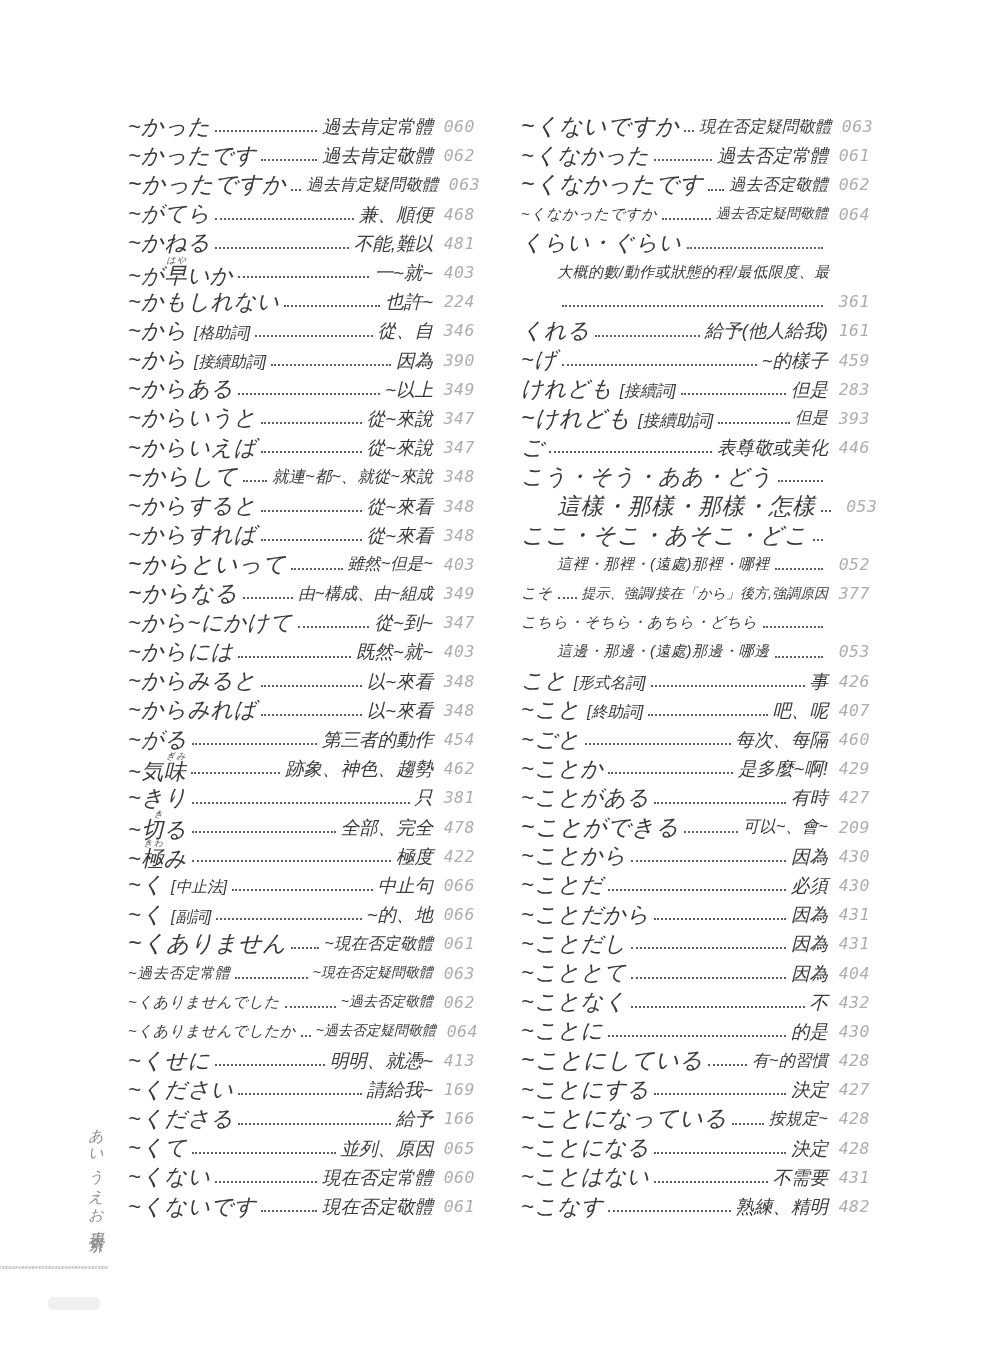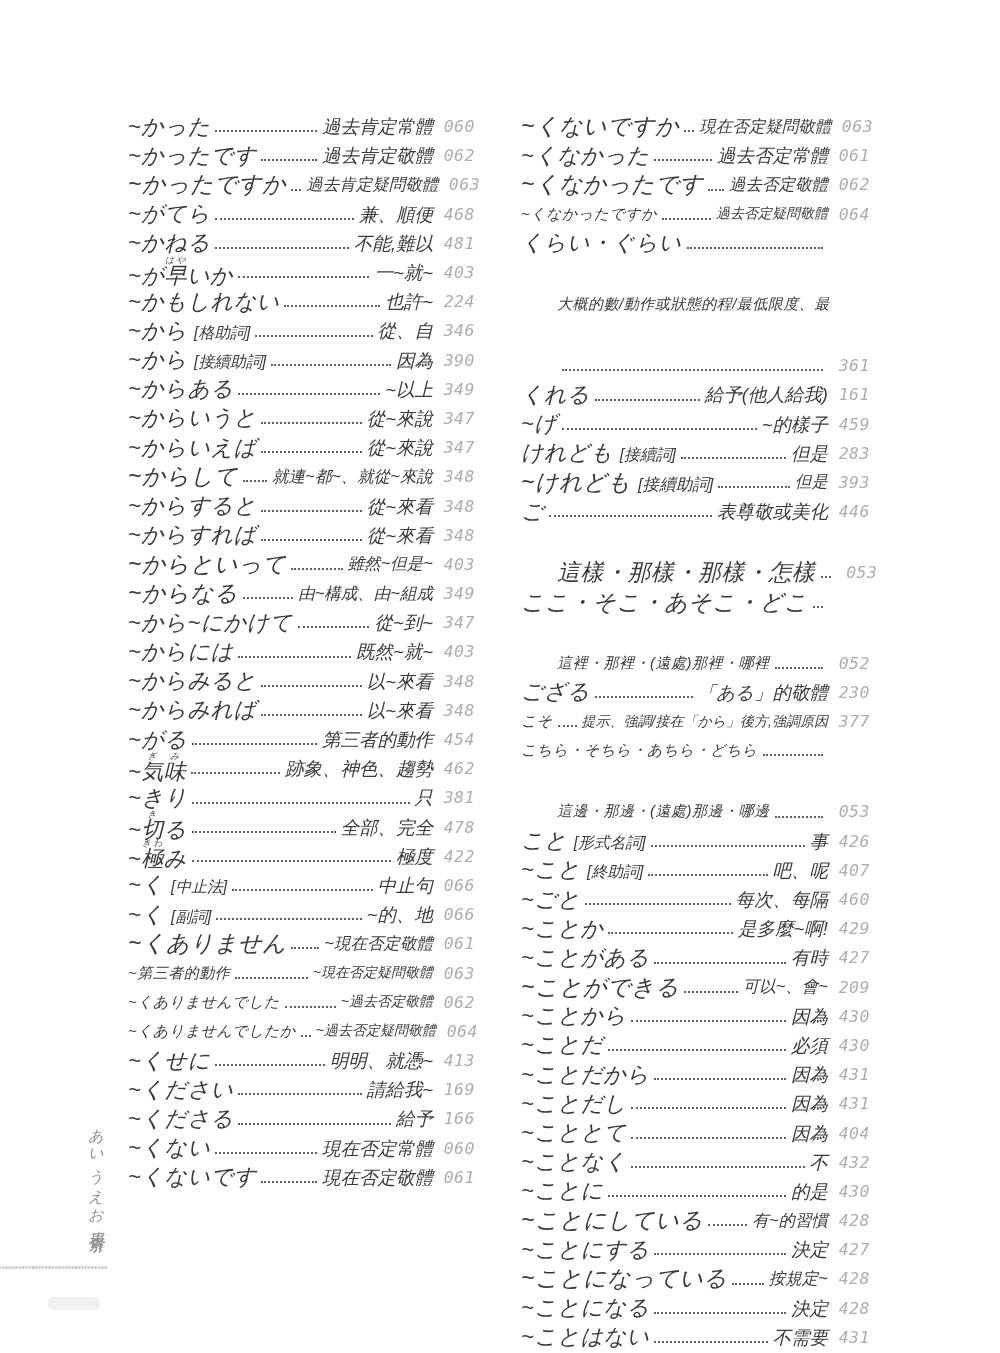--- a/index.html
+++ b/index.html
@@ -16,33 +16,33 @@
     height:29.2px;display:flex;align-items:center;white-space:nowrap;
     color:#3a3a3a;
   }
   .row .t{font-size:22px;letter-spacing:0.5px;flex:0 0 auto;}
   .row .d{font-size:18.5px;flex:0 0 auto;}
   .row.sm .t{font-size:23px;}
   .row.sm .d{font-size:16.5px;}
   .row.xs .t{font-size:15px;}
   .row.xs .d{font-size:14px;}
   .row .tag{font-size:0.72em;letter-spacing:0;}
-  .row.ind{padding-left:36px;margin-top:32px;}
+  .row.ind{padding-left:36px;}
   .dots{
     flex:1 1 auto;min-width:10px;align-self:flex-end;
     border-bottom:2px dotted #5f5f5f;
     margin:0 5px 9px 5px;height:0;
   }
   .p{
     flex:0 0 36px;text-align:right;margin-left:6px;
     font-family:"DejaVu Sans Mono","Liberation Mono",monospace;
     font-size:16.5px;color:#adadad;letter-spacing:0.5px;
   }
   ruby{ruby-position:over;}
-  rt{font-size:9px;color:#555;letter-spacing:1px;}
+  rt{font-size:9px;color:#555;letter-spacing:1px;text-align:right;}
   .sidebar-label{
     position:absolute;left:86px;top:1118px;
     writing-mode:vertical-rl;text-orientation:upright;
     font-size:15px;color:#8f8f8f;letter-spacing:3px;
   }
   .decor-line{
     position:absolute;left:0;top:1266px;width:108px;height:3px;
     background:repeating-linear-gradient(115deg,#b9b9b9 0 1px,#e2e2e2 1px 3px);
     opacity:.85;
   }
@@ -224,21 +224,21 @@
         <span class="d">~的、地</span>
         <span class="p">066</span>
       </div>
       <div class="row sm">
         <span class="t">~くありません</span>
         <span class="dots"></span>
         <span class="d">~現在否定敬體</span>
         <span class="p">061</span>
       </div>
       <div class="row xs">
-        <span class="t">~第三者的動作</span>
+        <span class="t">~過去否定常體</span>
         <span class="dots"></span>
         <span class="d">~現在否定疑問敬體</span>
         <span class="p">063</span>
       </div>
       <div class="row xs">
         <span class="t">~くありませんでした</span>
         <span class="dots"></span>
         <span class="d">~過去否定敬體</span>
         <span class="p">062</span>
       </div>
@@ -260,20 +260,26 @@
         <span class="d">請給我~</span>
         <span class="p">169</span>
       </div>
       <div class="row">
         <span class="t">~くださる</span>
         <span class="dots"></span>
         <span class="d">給予</span>
         <span class="p">166</span>
       </div>
       <div class="row">
+        <span class="t">~くて</span>
+        <span class="dots"></span>
+        <span class="d">並列、原因</span>
+        <span class="p">065</span>
+      </div>
+      <div class="row">
         <span class="t">~くない</span>
         <span class="dots"></span>
         <span class="d">現在否定常體</span>
         <span class="p">060</span>
       </div>
       <div class="row">
         <span class="t">~くないです</span>
         <span class="dots"></span>
         <span class="d">現在否定敬體</span>
         <span class="p">061</span>
@@ -339,40 +345,39 @@
         <span class="dots"></span>
         <span class="d">但是</span>
         <span class="p">393</span>
       </div>
       <div class="row">
         <span class="t">ご</span>
         <span class="dots"></span>
         <span class="d">表尊敬或美化</span>
         <span class="p">446</span>
       </div>
+      <div class="row">
+        <span class="t">こう・そう・ああ・どう</span>
+        <span class="dots"></span>
+        <span class="p"></span>
+      </div>
       <div class="row ind sm">
         <span class="t">這樣・那樣・那樣・怎樣</span>
         <span class="dots"></span>
         <span class="p">053</span>
       </div>
       <div class="row sm">
         <span class="t">ここ・そこ・あそこ・どこ</span>
         <span class="dots"></span>
         <span class="p"></span>
       </div>
       <div class="row ind xs">
         <span class="t">這裡・那裡・(遠處)那裡・哪裡</span>
         <span class="dots"></span>
         <span class="p">052</span>
-      </div>
-      <div class="row">
-        <span class="t">ござる</span>
-        <span class="dots"></span>
-        <span class="d">「ある」的敬體</span>
-        <span class="p">230</span>
       </div>
       <div class="row xs">
         <span class="t">こそ</span>
         <span class="dots"></span>
         <span class="d">提示、強調/接在「から」後方,強調原因</span>
         <span class="p">377</span>
       </div>
       <div class="row xs">
         <span class="t">こちら・そちら・あちら・どちら</span>
         <span class="dots"></span>

